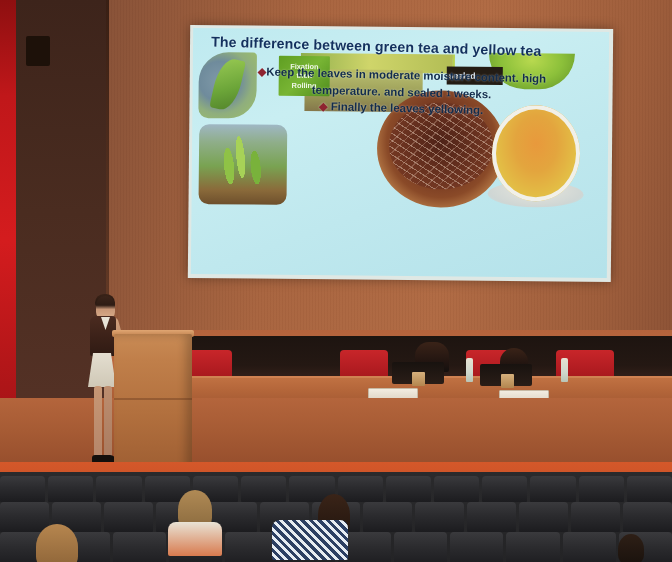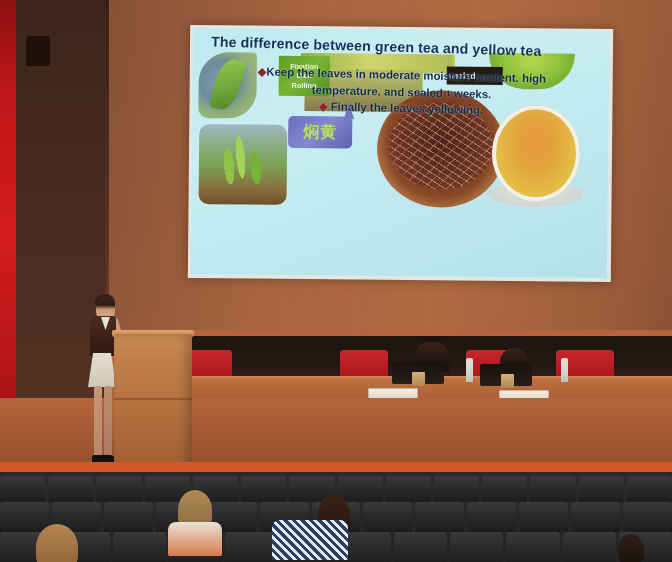--- a/index.html
+++ b/index.html
@@ -320,23 +320,20 @@
       <div class="ph ph-greenleaf"></div>
       <div class="ph ph-bowl"></div>
       <div class="ph ph-cupshadow"></div>
       <div class="ph ph-cup"></div>
 
       <div class="lbl-fix">
         <span>Fixation<br>then<br>Rolling</span>
       </div>
       <div class="lbl-yellow">
         <span>sealed</span>
-      </div>
-      <div class="lbl-cn">
-        <span>焖黄</span>
       </div>
 
       <div class="slide-title">The difference between green tea and yellow tea</div>
 
       <div class="slide-body">
         <div>
           <span class="bul">◆</span><span>Keep the leaves in moderate moisture content. high temperature. and sealed </span><span class="wk">1</span><span> weeks.</span>
         </div>
         <div>
           <span class="bul">◆</span>

